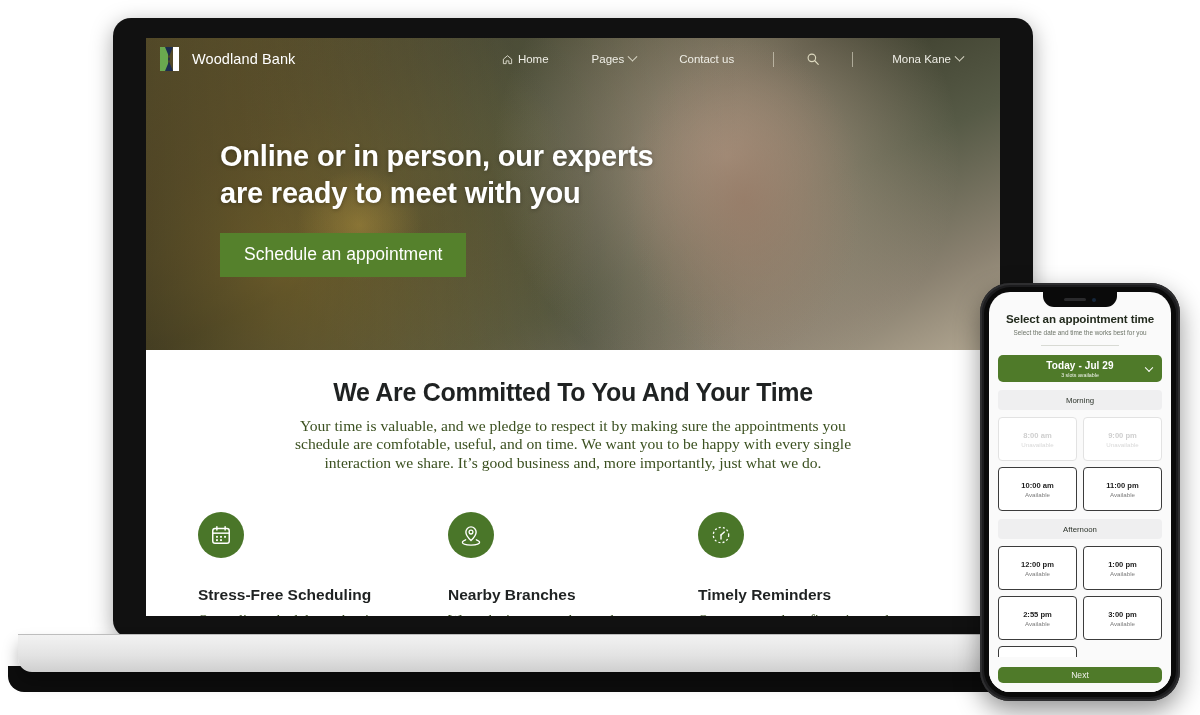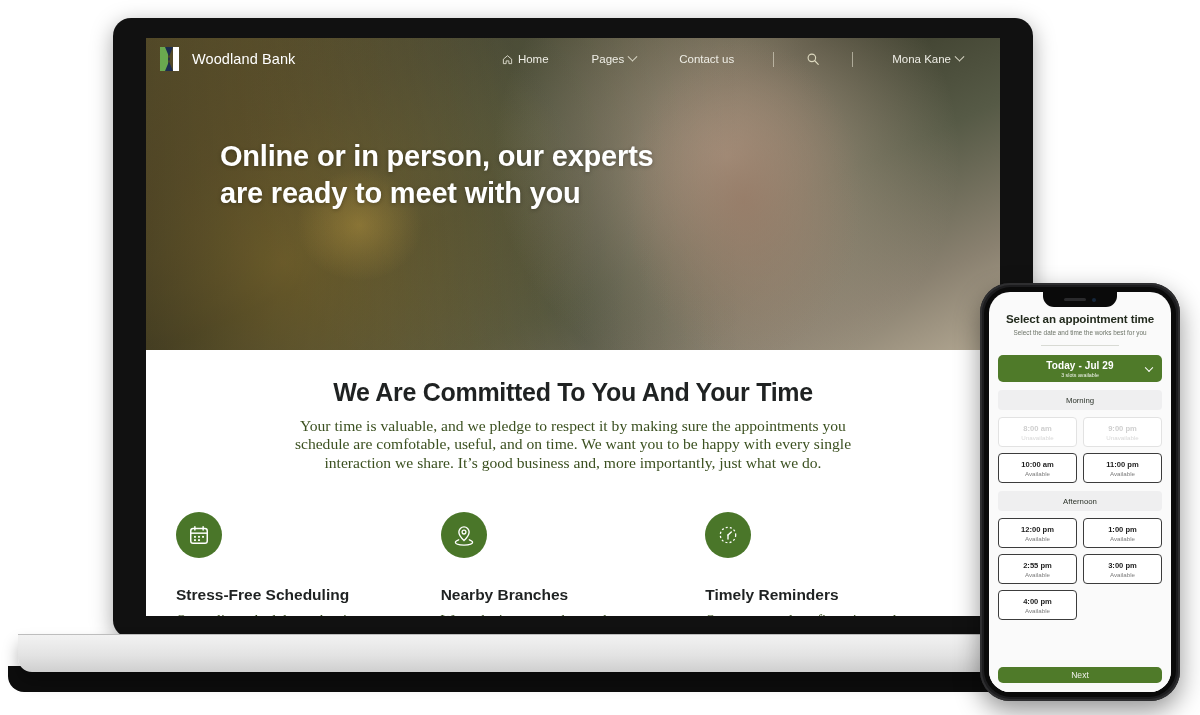--- a/index.html
+++ b/index.html
@@ -79,21 +79,21 @@
     text-shadow: 0 1px 4px rgba(0,0,0,.28);
   }
   .cta {
     display:inline-block; margin-top:22px;
     background:#55812c; color:#fff;
     font-size:17.5px; font-weight:400;
     padding: 11px 24px 12px; border:none; cursor:pointer;
   }
 
   
-  .content { background:#fff; padding: 28px 30px 0; }
+  .content { background:#fff; padding: 28px 52px 0; }
   .sec-title {
     text-align:center; color:#1f2222; font-size:25px; font-weight:700; letter-spacing:-.3px;
   }
   .sec-para {
     text-align:center; margin: 10px auto 0; max-width: 572px;
     font-family:"Liberation Serif", serif; color:#3b5020; font-size:15.6px; line-height:1.18;
   }
   .features { display:flex; gap:0; margin-top: 40px; }
   .feature { width: 274px; }
   .feat-icon {
@@ -145,21 +145,21 @@
     border-right:1.4px solid #fff; border-bottom:1.4px solid #fff;
     transform: translateY(-70%) rotate(45deg);
   }
   .sect-hdr {
     margin-top:8px; background:#efeff0; border-radius:4px; height:20px;
     display:flex; align-items:center; justify-content:center;
     font-size:7.8px; color:#2c332a;
   }
   .slots { display:flex; flex-wrap:wrap; gap:6px; margin-top:7px; }
   .slot {
-    width: calc(50% - 3px); height:30px; border:1px solid #3c3c3c; border-radius:4px;
+    width: calc(50% - 3px); height:44px; border:1px solid #3c3c3c; border-radius:4px;
     background:#fff; display:flex; flex-direction:column; align-items:center; justify-content:center;
     cursor:pointer;
   }
   .slot .t { font-size:7.6px; font-weight:700; color:#1d1d1d; }
   .slot .s { font-size:6.2px; color:#7b7b7b; margin-top:1px; }
   .slot.off { border-color:#e2e2e2; cursor:default; }
   .slot.off .t { color:#cfcfcf; }
   .slot.off .s { color:#d8d8d8; }
 
   .ph-footer {
@@ -221,20 +221,21 @@
                 <i class="chev"></i>
               </a>
             </div>
           </div>
 
           <div class="hero-copy">
             <h1 class="hero-title">
               <span>Online or in person, our experts</span><br>
               <span>are ready to meet with you</span>
             </h1>
+            <button class="cta">Schedule an appointment</button>
           </div>
 
         </div>
       </div>
 
       <div class="content">
         <h2 class="sec-title">We Are Committed To You And Your Time</h2>
         <p class="sec-para">Your time is valuable, and we pledge to respect it by making sure the appointments you schedule are comfotable, useful, and on time. We want you to be happy with every single interaction we share. It’s good business and, more importantly, just what we do.</p>
 
         <div class="features">

